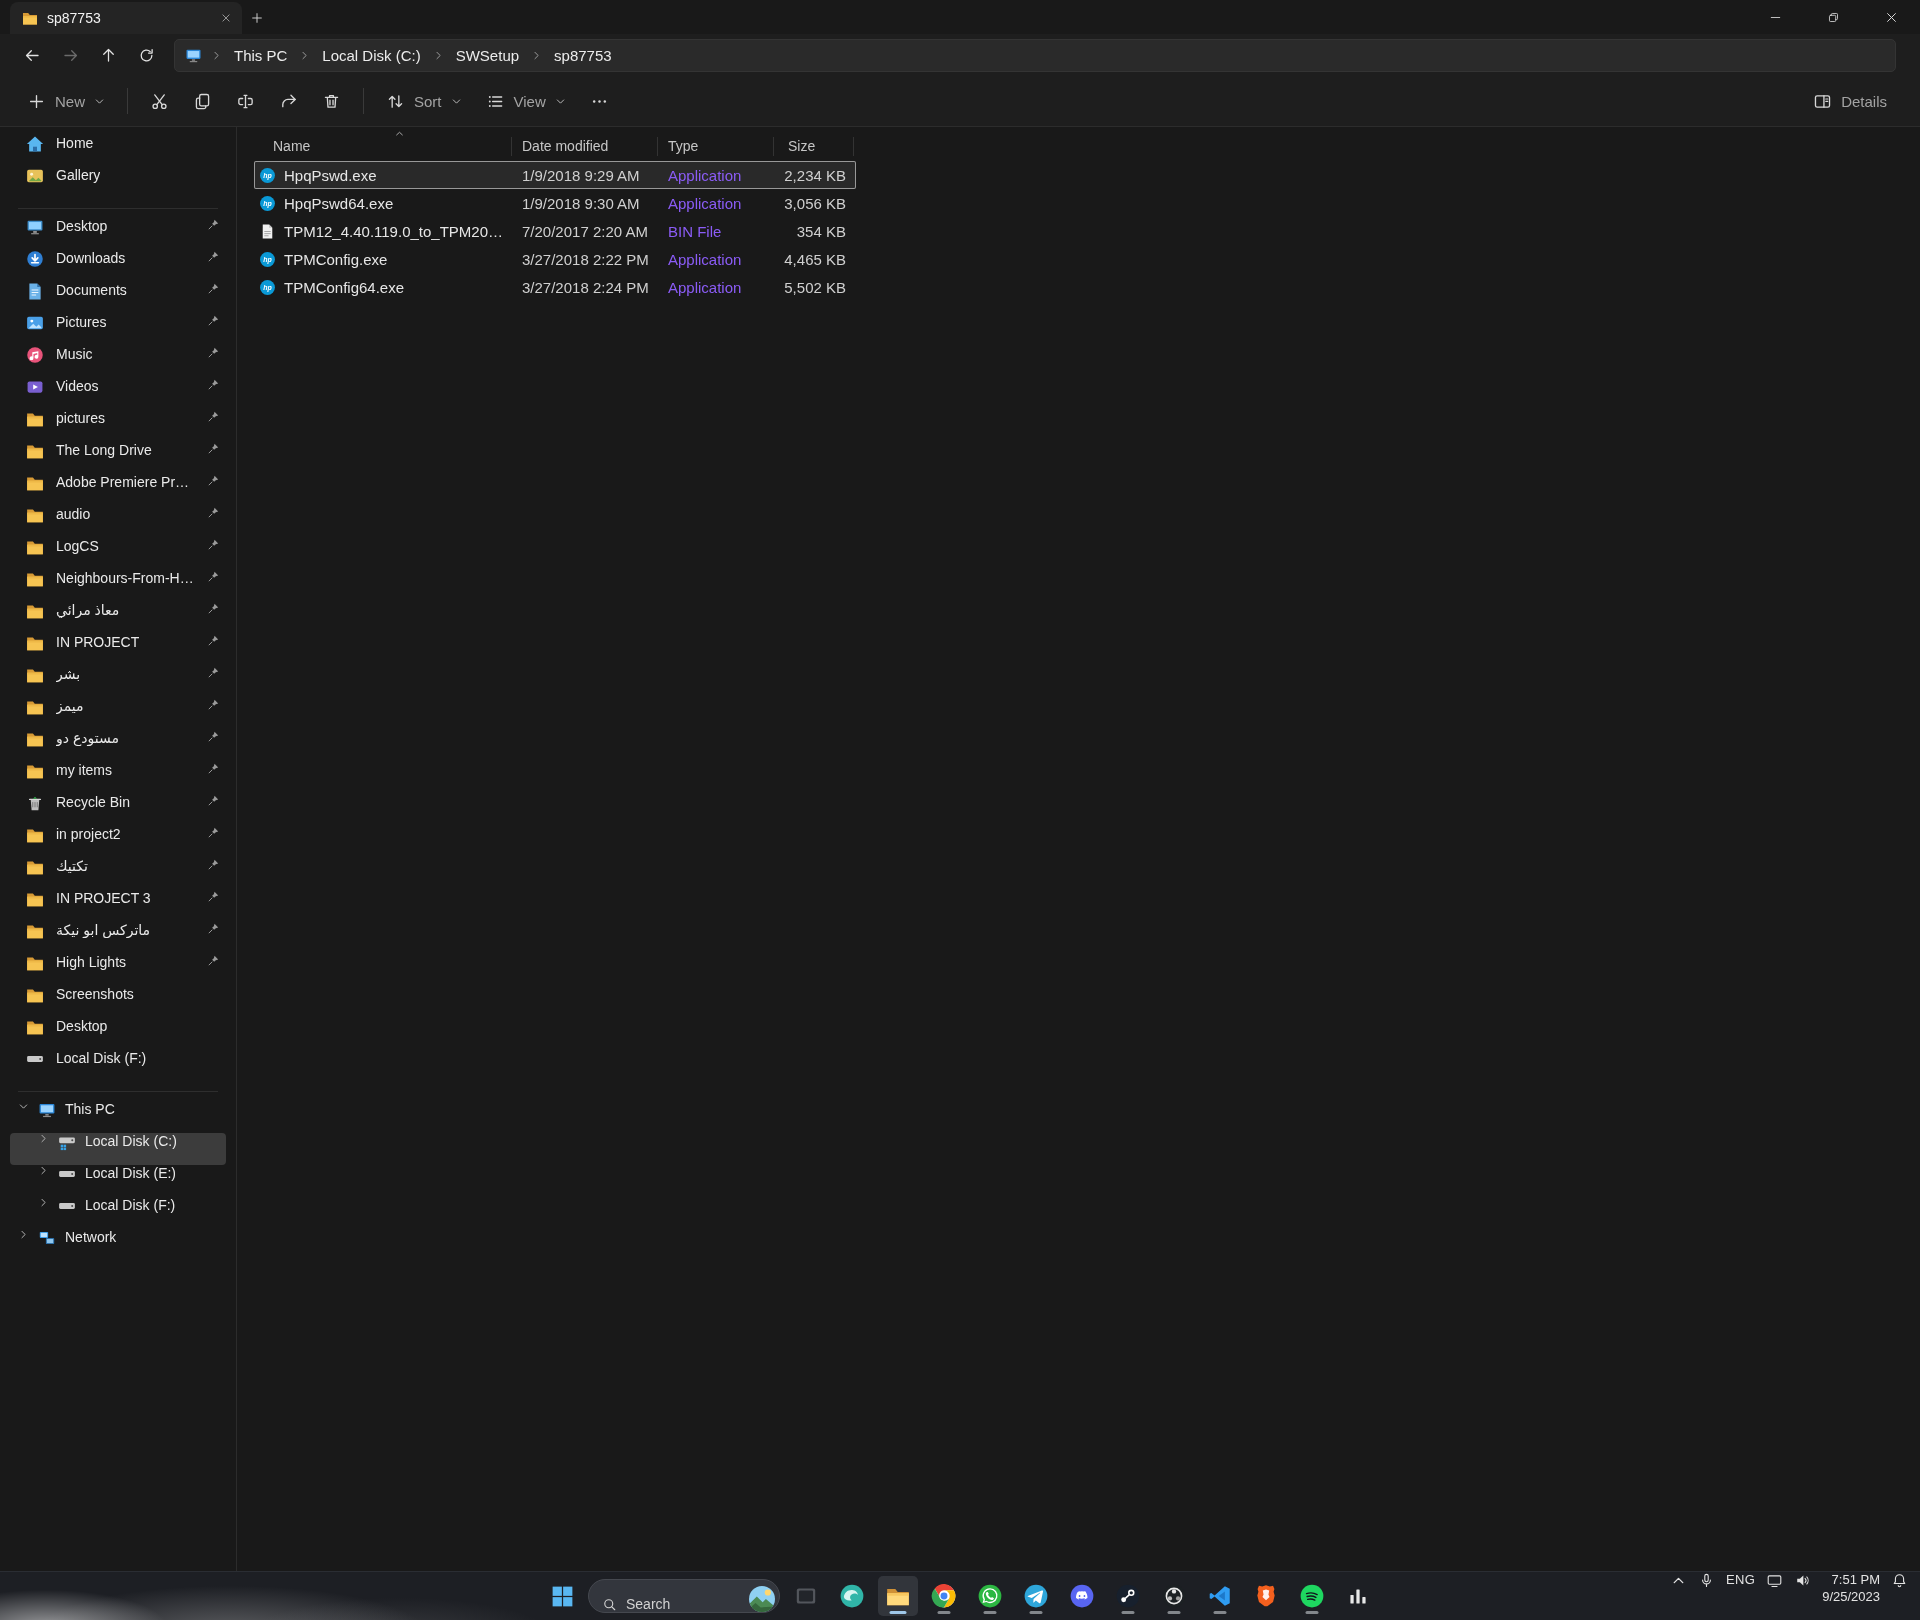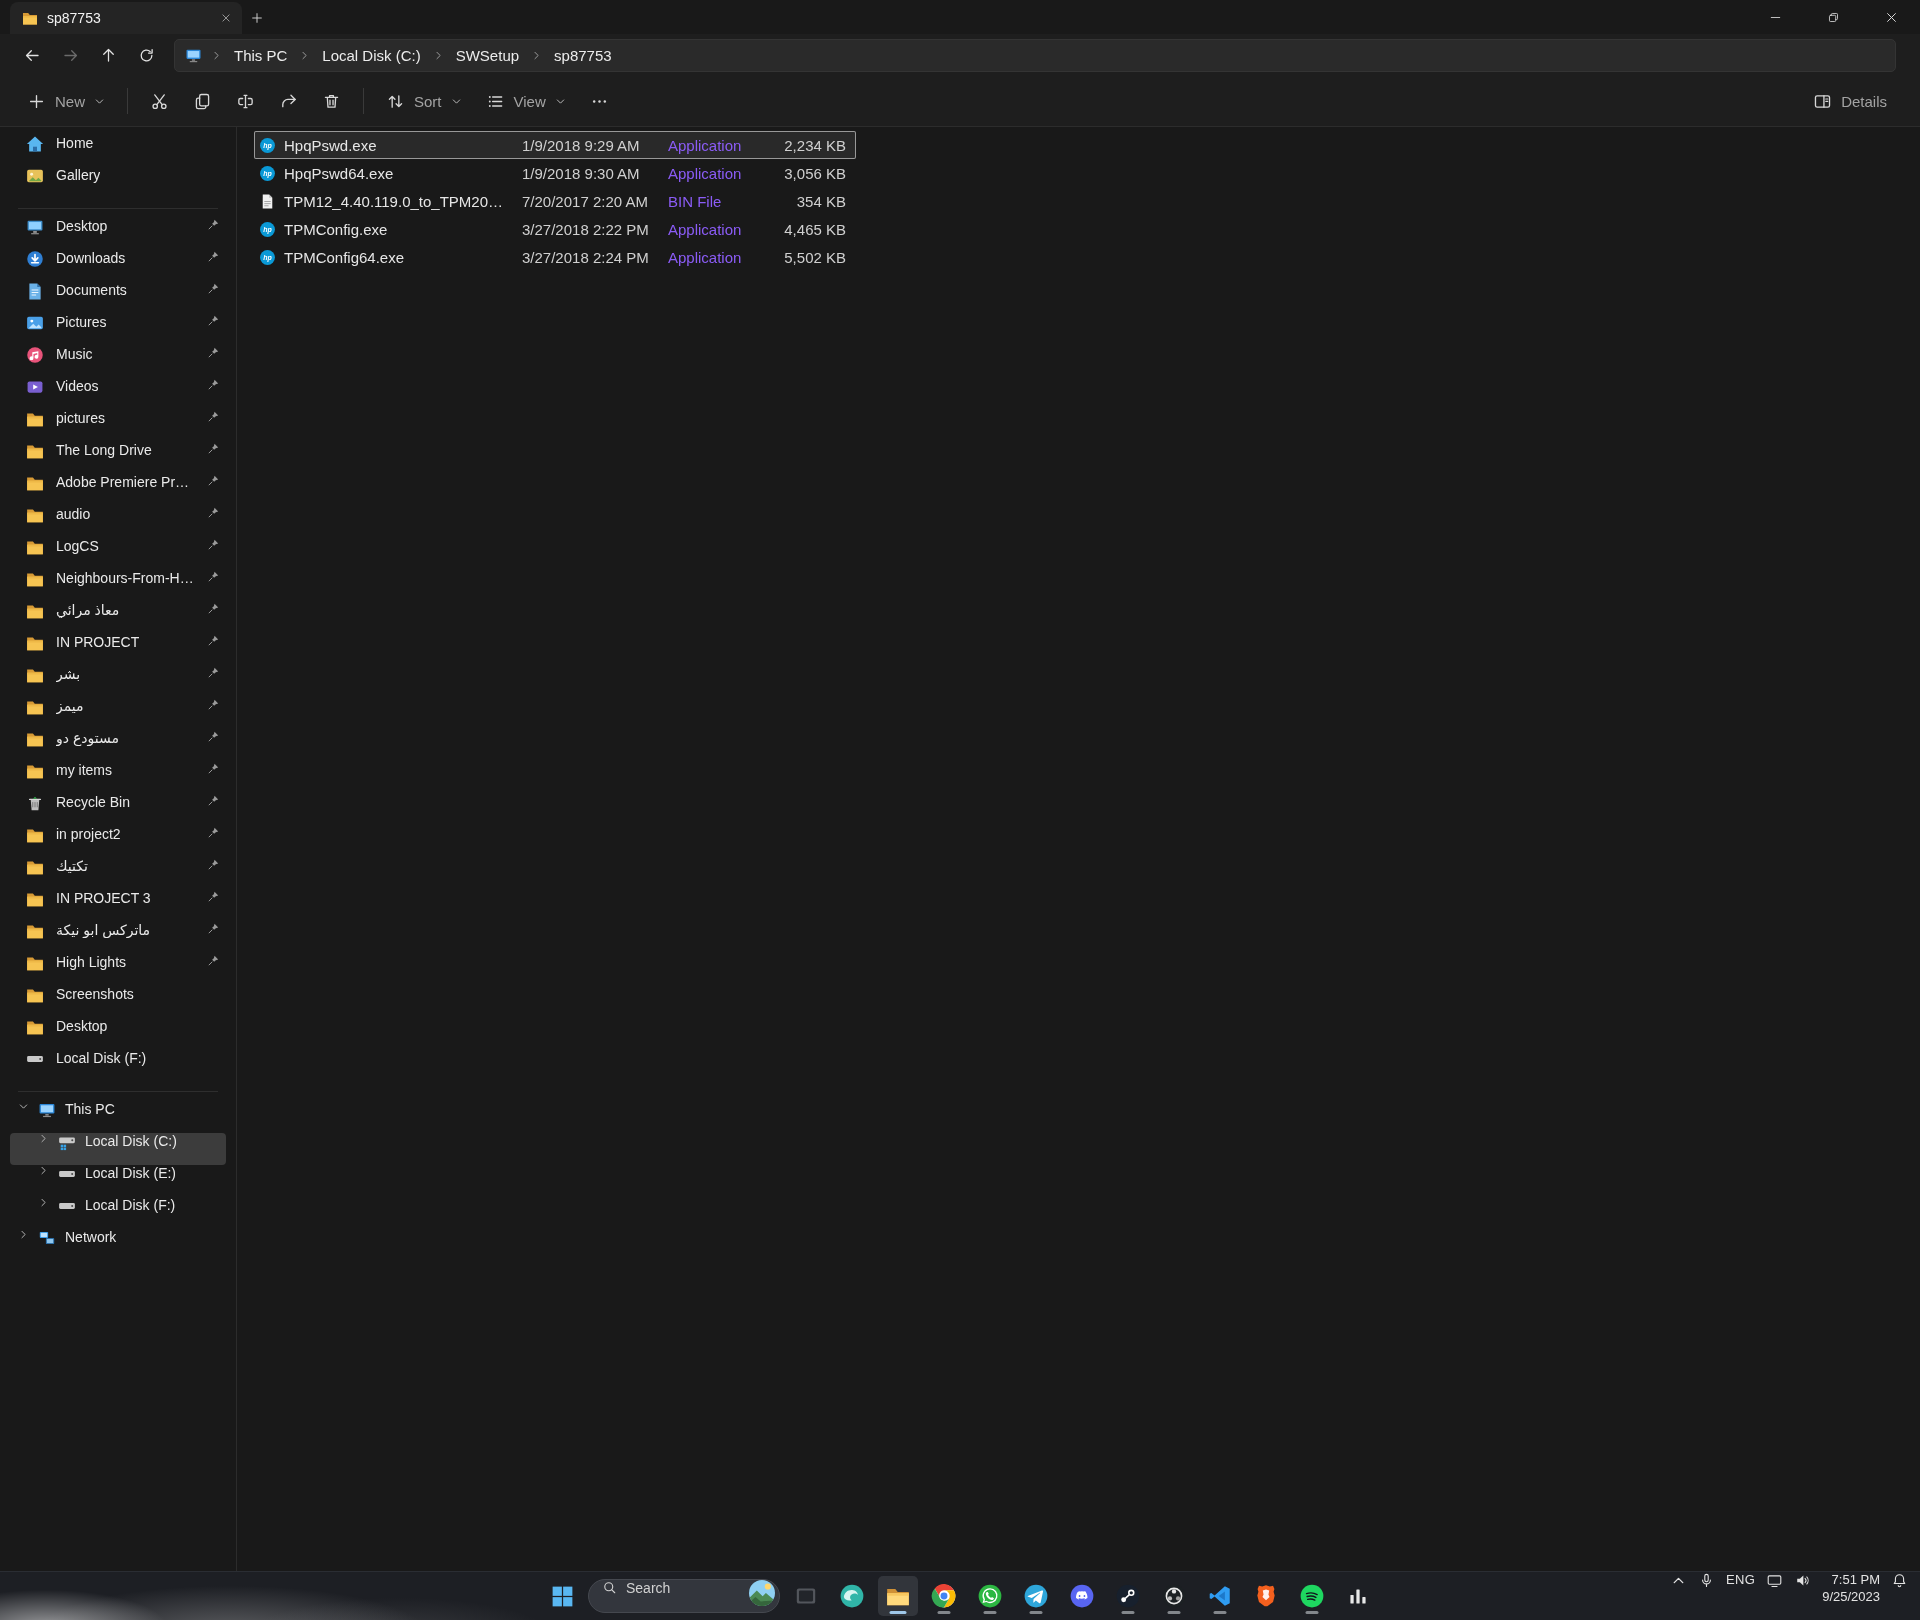--- a/index.html
+++ b/index.html
@@ -99,21 +99,21 @@
       linear-gradient(#1d1f24,#1d1f24);
     border-top:1px solid #2a2d33}
   .tb-center{position:absolute;left:50%;top:0;height:100%;transform:translateX(-50%);display:flex;align-items:center;gap:6px}
   .tb-app{width:40px;height:40px;border-radius:5px;display:flex;align-items:center;justify-content:center;position:relative}
   .tb-app.active{background:#32353b}
   .tb-glyph{width:26px;height:26px;display:block}
   .tb-app.running::after{content:"";position:absolute;bottom:2px;left:50%;transform:translateX(-50%);width:13px;height:3px;border-radius:2px;background:#83878c}
   .tb-app.active.running::after{width:17px;background:#9fc7e8}
   .tb-start{width:40px;height:40px;border-radius:5px;display:flex;align-items:center;justify-content:center}
   .tb-start span{width:25px;height:25px;display:block}
-  .tb-search{height:34px;width:192px;background:#33363d;border:1px solid #45484f;border-radius:17px;display:flex;align-items:flex-start;gap:9px;padding:0 4px 0 13px}
+  .tb-search{height:34px;width:192px;background:#33363d;border:1px solid #45484f;border-radius:17px;display:flex;align-items:flex-end;gap:9px;padding:0 4px 0 13px}
   .tb-search-icon{width:15px;height:15px;color:#d2d2d2;flex:none}
   .tb-search-label{color:#d2d2d2;font-size:14px;flex:1}
   .tb-search-thumb{width:26px;height:26px;border-radius:50%;overflow:hidden;flex:none}
   .tb-apps{display:flex;align-items:center;gap:6px}
   .tb-tray{position:absolute;right:12px;top:0;height:100%;display:flex;gap:11px;color:#e3e3e3}
   .tray-item{width:17px;height:17px;display:block;color:#e3e3e3}
   .tray-lang{font-size:13px;letter-spacing:.3px}
   .tray-clock{text-align:right;font-size:13px;line-height:1.3}
 </style>
 </head>
@@ -937,20 +937,31 @@
                   <rect x="7" y="8" width="7.4" height="5.4" rx="0.8" fill="#2b6ea8"></rect>
                   <rect x="7.9" y="8.9" width="5.6" height="3.6" fill="#8fc7ef"></rect>
                 </svg>
               </span>
     <span class="side-label" dir="auto">Network</span>
   </div>
 </div>
       </aside>
       <div class="vdivider"></div>
       <section class="filepane">
+        <div class="colheader">
+          <span class="sort-caret" data-icon="caretup">
+              <svg viewBox="0 0 20 20">
+                <path d="M4.8 12.6 10 7.8l5.2 4.8" stroke="currentColor" fill="none" stroke-linecap="round" stroke-linejoin="round" stroke-width="1.6"></path>
+              </svg>
+            </span>
+          <div class="col col-name">Name</div>
+          <div class="col col-date">Date modified</div>
+          <div class="col col-type">Type</div>
+          <div class="col col-size">Size</div>
+        </div>
         <div class="rows">
   <div class="frow selected">
     <div class="fcell fname">
       <span class="ficon" data-icon-field="icon">
                   <svg viewBox="0 0 16 16">
                     <circle cx="8" cy="8" r="7" fill="#0a99d6"></circle>
                     <text x="8" y="10.6" text-anchor="middle" font-size="6.6" font-style="italic" font-weight="bold" fill="#ffffff">hp</text>
                   </svg>
                 </span>
       <span class="fname-text" dir="auto">HpqPswd.exe</span>

